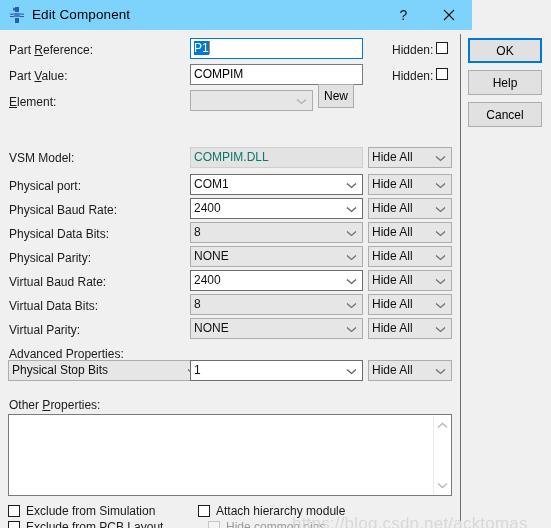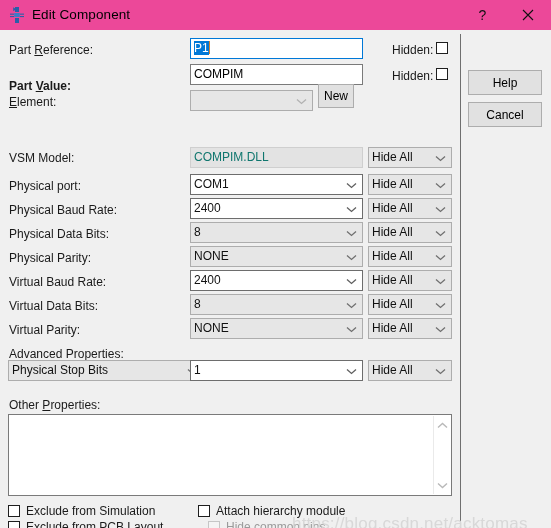--- a/index.html
+++ b/index.html
@@ -6,21 +6,21 @@
   body{
     width:551px;height:528px;overflow:hidden;
     background:#f0f0f0;
     font-family:"Liberation Sans","DejaVu Sans",sans-serif;
     font-size:12px;color:#000;
     -webkit-font-smoothing:antialiased;
   }
   .dialog{position:relative;width:551px;height:528px;background:#f0f0f0;box-sizing:border-box;}
 
   
-  .titlebar{position:absolute;left:0;top:0;width:551px;height:30px;background:#ec4899;}
+  .titlebar{position:absolute;left:0;top:0;width:472px;height:30px;background:#7dd3fc;}
   .title-icon{position:absolute;left:8px;top:6px;width:18px;height:18px;}
   .title-text{position:absolute;left:32px;top:6px;font-size:13.5px;color:#000;line-height:18px;letter-spacing:.1px;}
   .tb-btn{position:absolute;top:0;width:45px;height:30px;display:flex;align-items:center;justify-content:center;font-size:14px;color:#111;cursor:default;}
   .tb-help{right:46px;font-size:14px;}
   .tb-close{right:1px;}
   .tb-close svg{display:block;}
 
   
   .body{position:absolute;left:0;top:30px;width:551px;height:498px;background:#f0f0f0;}
 
@@ -97,21 +97,21 @@
 
   <div class="body">
 
     <div class="lbl" style="left:9px;top:13px;">Part <u>R</u>eference:</div>
     <div class="tinput focus" style="left:190px;top:8px;width:173px;"><span class="sel-text">P1</span><span class="caret"></span></div>
     <div class="lbl" style="left:392px;top:13px;">Hidden:</div>
     <div class="cbrow" style="left:436px;top:12px;">
         <span class="cbbox"></span>
       </div>
 
-    <div class="lbl" style="left:9px;top:49px;font-weight:bold;">Part <u>V</u>alue:</div>
+    <div class="lbl" style="left:9px;top:39px;">Part <u>V</u>alue:</div>
     <div class="tinput" style="left:190px;top:34px;width:173px;"><span>COMPIM</span></div>
     <div class="lbl" style="left:392px;top:39px;">Hidden:</div>
     <div class="cbrow" style="left:436px;top:38px;">
         <span class="cbbox"></span>
       </div>
 
     <div class="lbl" style="left:9px;top:65px;text-align:right;"><u>E</u>lement:</div>
     <div class="combo" style="left:190px;top:60px;width:123px;">
       <span></span>
       <span class="arrow">
@@ -314,18 +314,19 @@
       <span class="cbbox"></span>
       <span class="cbtxt">Attach hierarchy module</span>
     </div>
     <div class="cbrow" style="left:208px;top:490px;">
       <span class="cbbox dis"></span>
       <span class="cbtxt dis">Hide common pins</span>
     </div>
 
     <div class="vdiv" style="left:460px;top:4px;height:494px;"></div>
 
+    <div class="btn primary" style="left:468px;top:8px;width:74px;height:25px;">OK</div>
     <div class="btn" style="left:468px;top:40px;width:74px;height:25px;">Help</div>
     <div class="btn" style="left:468px;top:72px;width:74px;height:25px;">Cancel</div>
 
     <div class="wm">https://blog.csdn.net/acktomas</div>
   </div>
 </div>
 
 </body></html>

